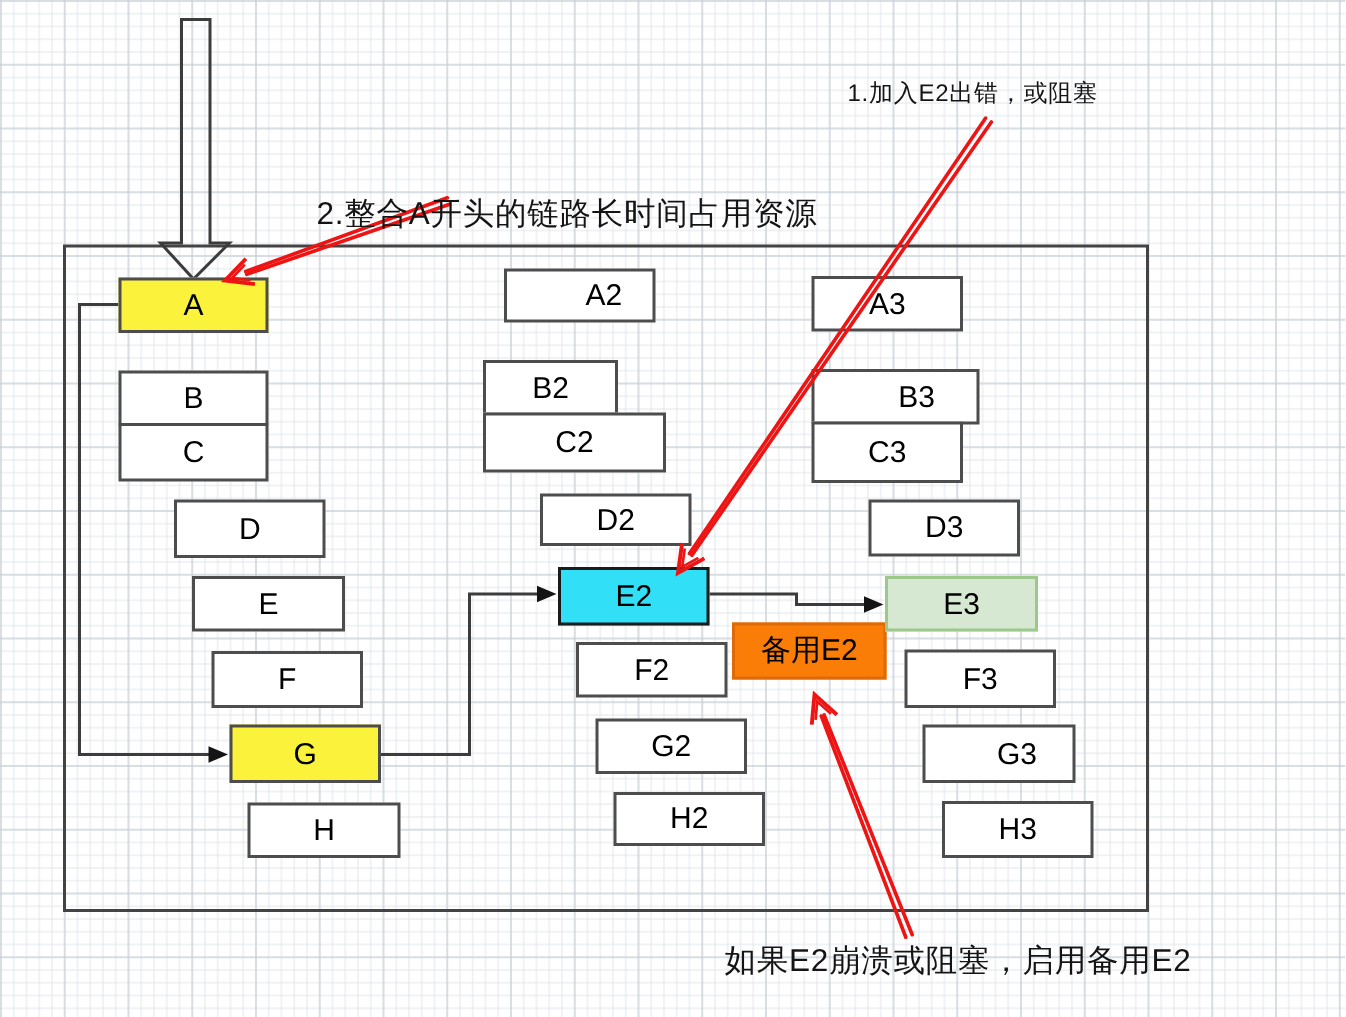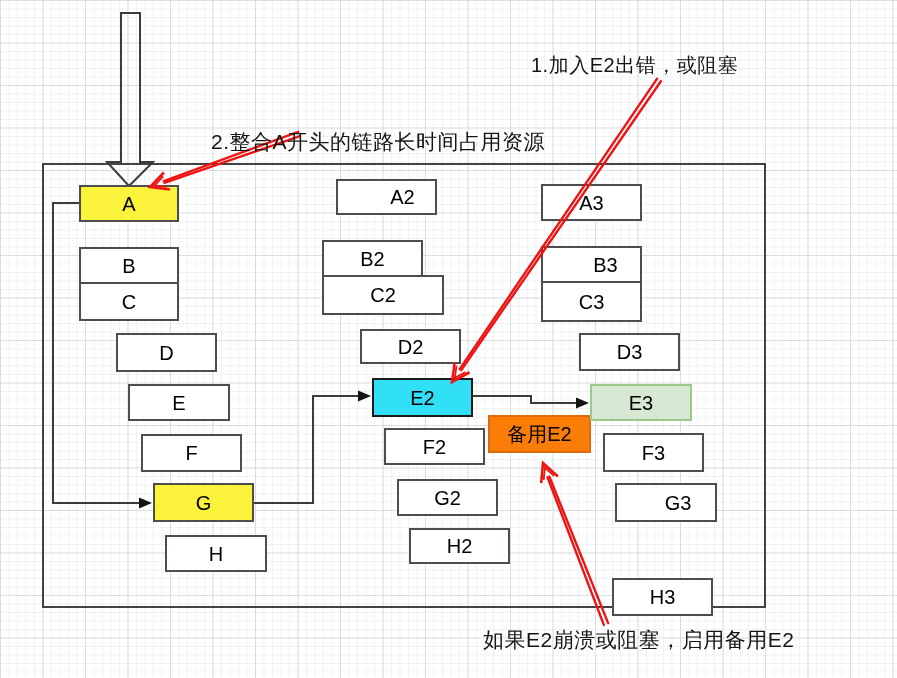--- a/index.html
+++ b/index.html
@@ -69,21 +69,21 @@
       </div>
       <div class="node" style="left: 153px; top: 483px; width: 101px; height: 39px; background: rgb(251, 242, 60); border-color: rgb(77, 77, 77);">
         <span>G</span>
       </div>
       <div class="node" style="left: 165px; top: 535px; width: 102px; height: 37px; background: rgb(255, 255, 255); border-color: rgb(77, 77, 77);">
         <span>H</span>
       </div>
       <div class="node" style="left: 336px; top: 179px; width: 101px; height: 36px; background: rgb(255, 255, 255); border-color: rgb(77, 77, 77); padding-left: 32px;">
         <span>A2</span>
       </div>
-      <div class="node" style="left: 322px; top: 240px; width: 101px; height: 37px; background: rgb(255, 255, 255); border-color: rgb(77, 77, 77);">
+      <div class="node" style="left: 322px; top: 240px; width: 90px; height: 37px; background: rgb(255, 255, 255); border-color: rgb(77, 77, 77);">
         <span>B2</span>
       </div>
       <div class="node" style="left: 322px; top: 275px; width: 122px; height: 40px; background: rgb(255, 255, 255); border-color: rgb(77, 77, 77);">
         <span>C2</span>
       </div>
       <div class="node" style="left: 360px; top: 329px; width: 101px; height: 35px; background: rgb(255, 255, 255); border-color: rgb(77, 77, 77);">
         <span>D2</span>
       </div>
       <div class="node" style="left: 372px; top: 378px; width: 101px; height: 39px; background: rgb(49, 223, 247); border-color: rgb(26, 26, 26);">
         <span>E2</span>
@@ -96,39 +96,39 @@
       </div>
       <div class="node" style="left: 409px; top: 528px; width: 101px; height: 36px; background: rgb(255, 255, 255); border-color: rgb(77, 77, 77);">
         <span>H2</span>
       </div>
       <div class="node" style="left: 488px; top: 415px; width: 103px; height: 38px; background: rgb(249, 125, 7); border-color: rgb(222, 106, 8);">
         <span>备用E2</span>
       </div>
       <div class="node" style="left: 541px; top: 184px; width: 101px; height: 37px; background: rgb(255, 255, 255); border-color: rgb(77, 77, 77);">
         <span>A3</span>
       </div>
-      <div class="node" style="left: 541px; top: 246px; width: 101px; height: 37px; background: rgb(255, 255, 255); border-color: rgb(77, 77, 77); padding-left: 28px;">
+      <div class="node" style="left: 541px; top: 246px; width: 112px; height: 37px; background: rgb(255, 255, 255); border-color: rgb(77, 77, 77); padding-left: 28px;">
         <span>B3</span>
       </div>
       <div class="node" style="left: 541px; top: 281px; width: 101px; height: 41px; background: rgb(255, 255, 255); border-color: rgb(77, 77, 77);">
         <span>C3</span>
       </div>
       <div class="node" style="left: 579px; top: 333px; width: 101px; height: 38px; background: rgb(255, 255, 255); border-color: rgb(77, 77, 77);">
         <span>D3</span>
       </div>
       <div class="node" style="left: 590px; top: 384px; width: 102px; height: 37px; background: rgb(214, 232, 210); border-color: rgb(156, 201, 139); text-align: right;">
         <span>E3</span>
       </div>
       <div class="node" style="left: 603px; top: 433px; width: 101px; height: 39px; background: rgb(255, 255, 255); border-color: rgb(77, 77, 77);">
         <span>F3</span>
       </div>
       <div class="node" style="left: 615px; top: 483px; width: 102px; height: 39px; background: rgb(255, 255, 255); border-color: rgb(77, 77, 77); padding-left: 24px;">
         <span>G3</span>
       </div>
-      <div class="node" style="left: 612px; top: 534px; width: 101px; height: 38px; background: rgb(255, 255, 255); border-color: rgb(77, 77, 77); margin-top: 44px;">
+      <div class="node" style="left: 628px; top: 534px; width: 101px; height: 38px; background: rgb(255, 255, 255); border-color: rgb(77, 77, 77);">
         <span>H3</span>
       </div>
     </div>
   <svg class="layer" id="red-layer" width="897" height="678">
       <g>
         <line x1="298.22919085286725" y1="131.83300824674006" x2="163.79742050076788" y2="181.03081349554313" stroke="#EE1414" stroke-width="2.4" stroke-linecap="round"></line>
         <line x1="299.77080914713275" y1="136.16699175325994" x2="164.46768932436157" y2="182.91515415055179" stroke="#EE1414" stroke-width="2.4" stroke-linecap="round"></line>
         <path d="M163.94285618890615 172.48804764011808 L150 187 L169.97527560124922 189.44711353519577" fill="none" stroke="#EE1414" stroke-width="2.6" stroke-linejoin="miter"></path>
         <path d="M163.23148597518644 176.45591260997688 L154.71085163752159 185.3243279410158 L166.91796450495167 186.81978621252435" fill="none" stroke="#EE1414" stroke-width="1.8" stroke-linejoin="miter"></path>
       </g>
@@ -139,17 +139,17 @@
         <path d="M456.5092966249417 365.6930614783679 L454.82684555228025 377.8758098705863 L465.5825149096519 371.9121216933844" fill="none" stroke="#EE1414" stroke-width="1.8" stroke-linejoin="miter"></path>
       </g>
       <g>
         <line x1="608.1418583933232" y1="623.1618814982648" x2="549.3972330084134" y2="476.6042423470058" stroke="#EE1414" stroke-width="2.4" stroke-linecap="round"></line>
         <line x1="603.8581416066768" y1="624.8381185017352" x2="547.534747449002" y2="477.3330410441668" stroke="#EE1414" stroke-width="2.4" stroke-linecap="round"></line>
         <path d="M557.9403732918009 476.482775897479 L543 463 L541.1780032570974 483.04196417192816" fill="none" stroke="#EE1414" stroke-width="2.6" stroke-linejoin="miter"></path>
         <path d="M553.9522248656698 475.89568805809927 L544.8219967429026 467.6562138985288 L543.7085542889066 479.9040808924849" fill="none" stroke="#EE1414" stroke-width="1.8" stroke-linejoin="miter"></path>
       </g>
     </svg>
   <div id="notes">
-      <div class="note" style="left: 531px; top: 52px; font-size: 20px;">1.加入E2出错，或阻塞</div>
+      <div class="note" style="left: 565px; top: 52px; font-size: 16px;">1.加入E2出错，或阻塞</div>
       <div class="note" style="left: 211px; top: 101px; font-size: 21px; margin-top: 27px;">2.整合A开头的链路长时间占用资源</div>
       <div class="note" style="left: 483px; top: 626px; font-size: 21px;">如果E2崩溃或阻塞，启用备用E2</div>
     </div>
 </div>
 
 </body></html>

